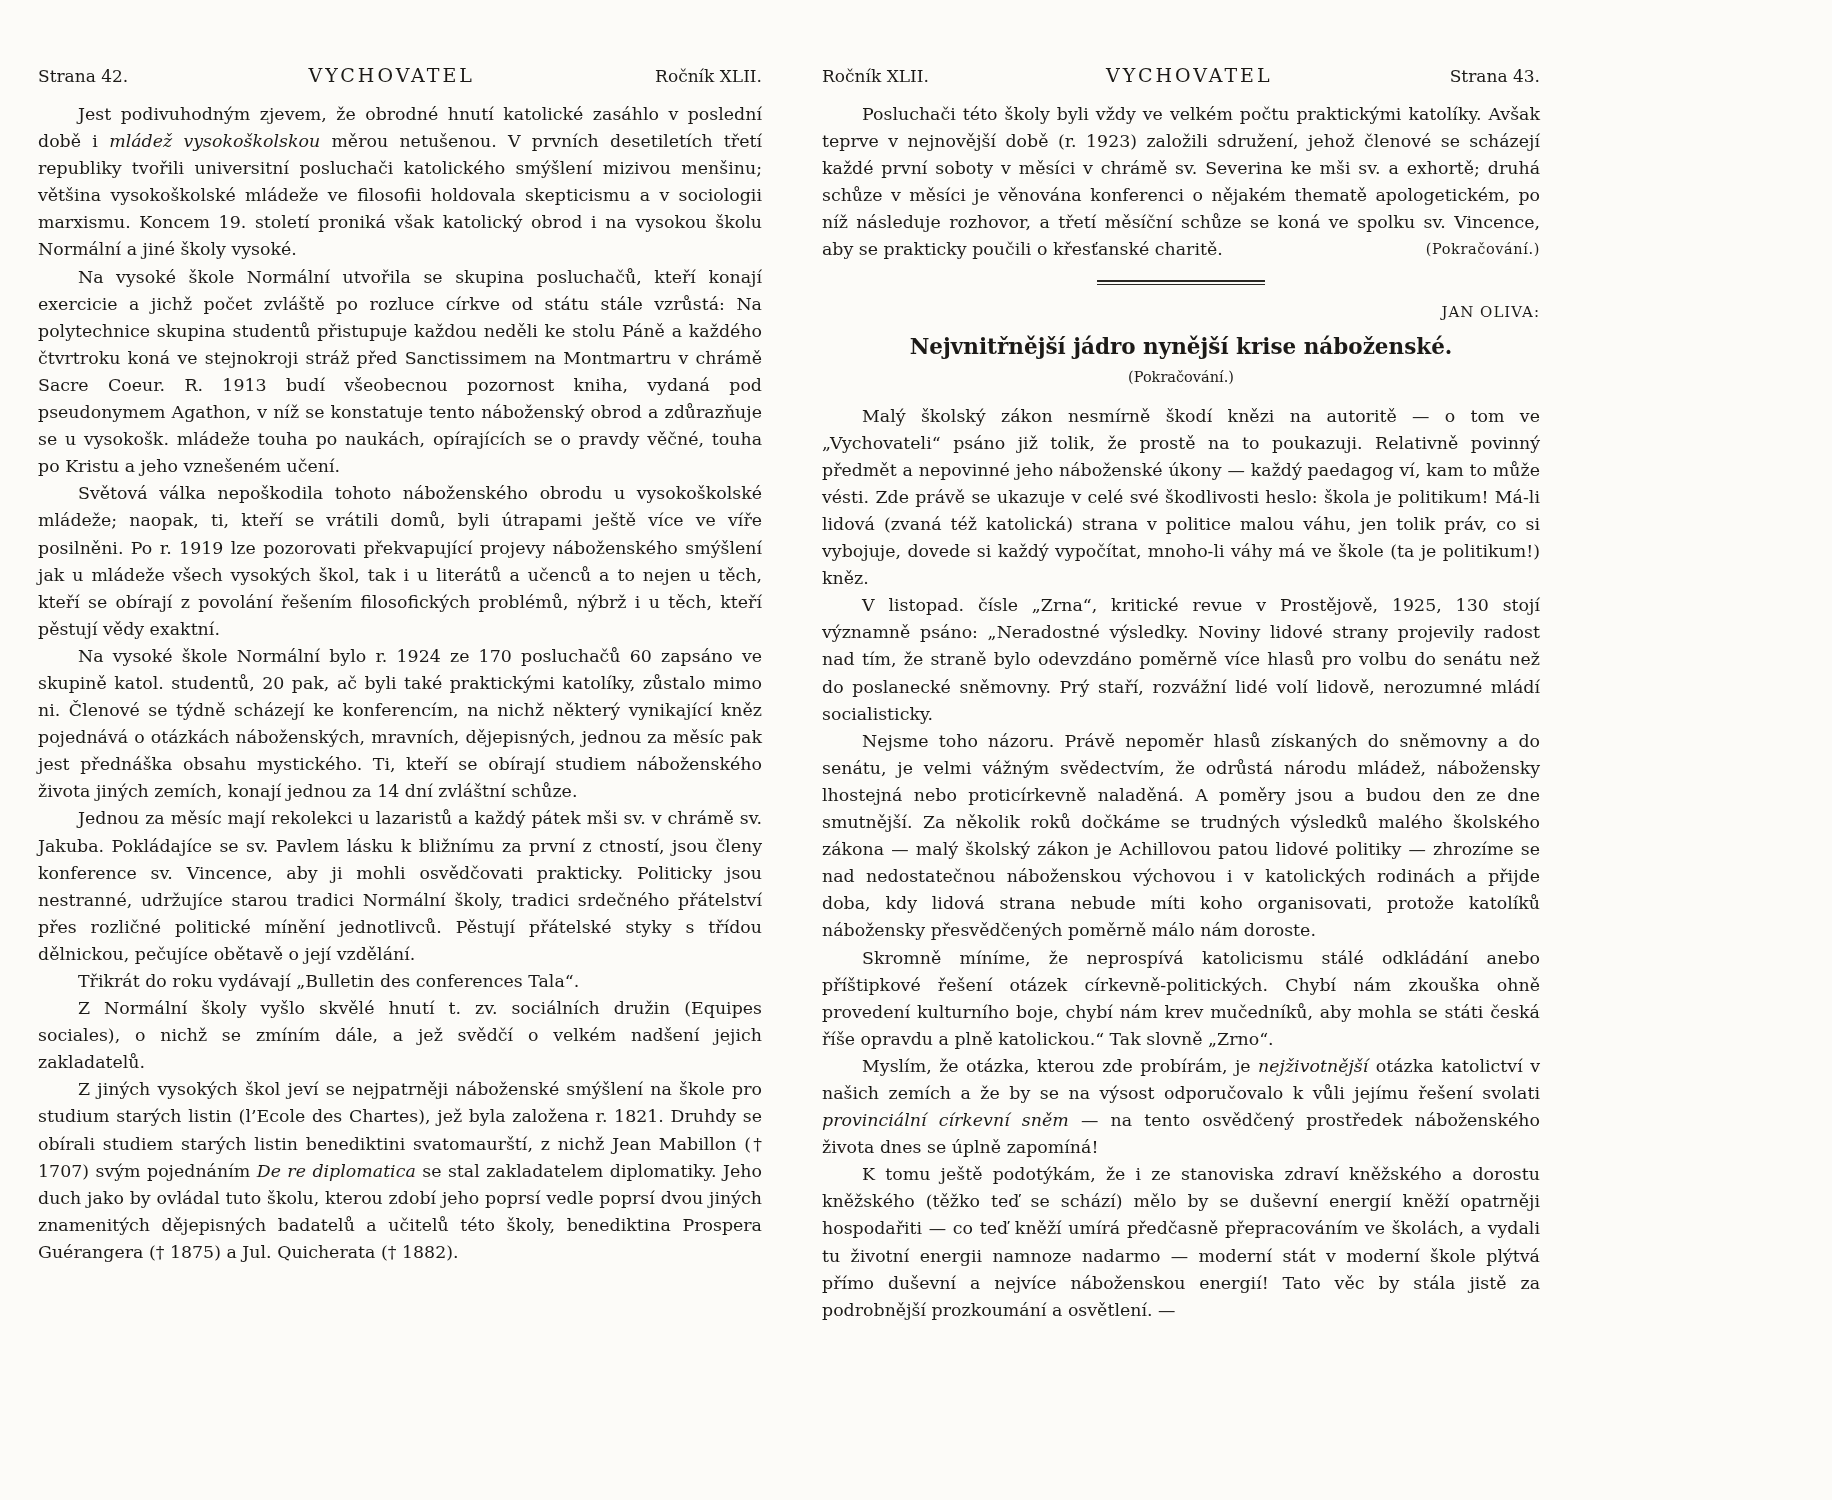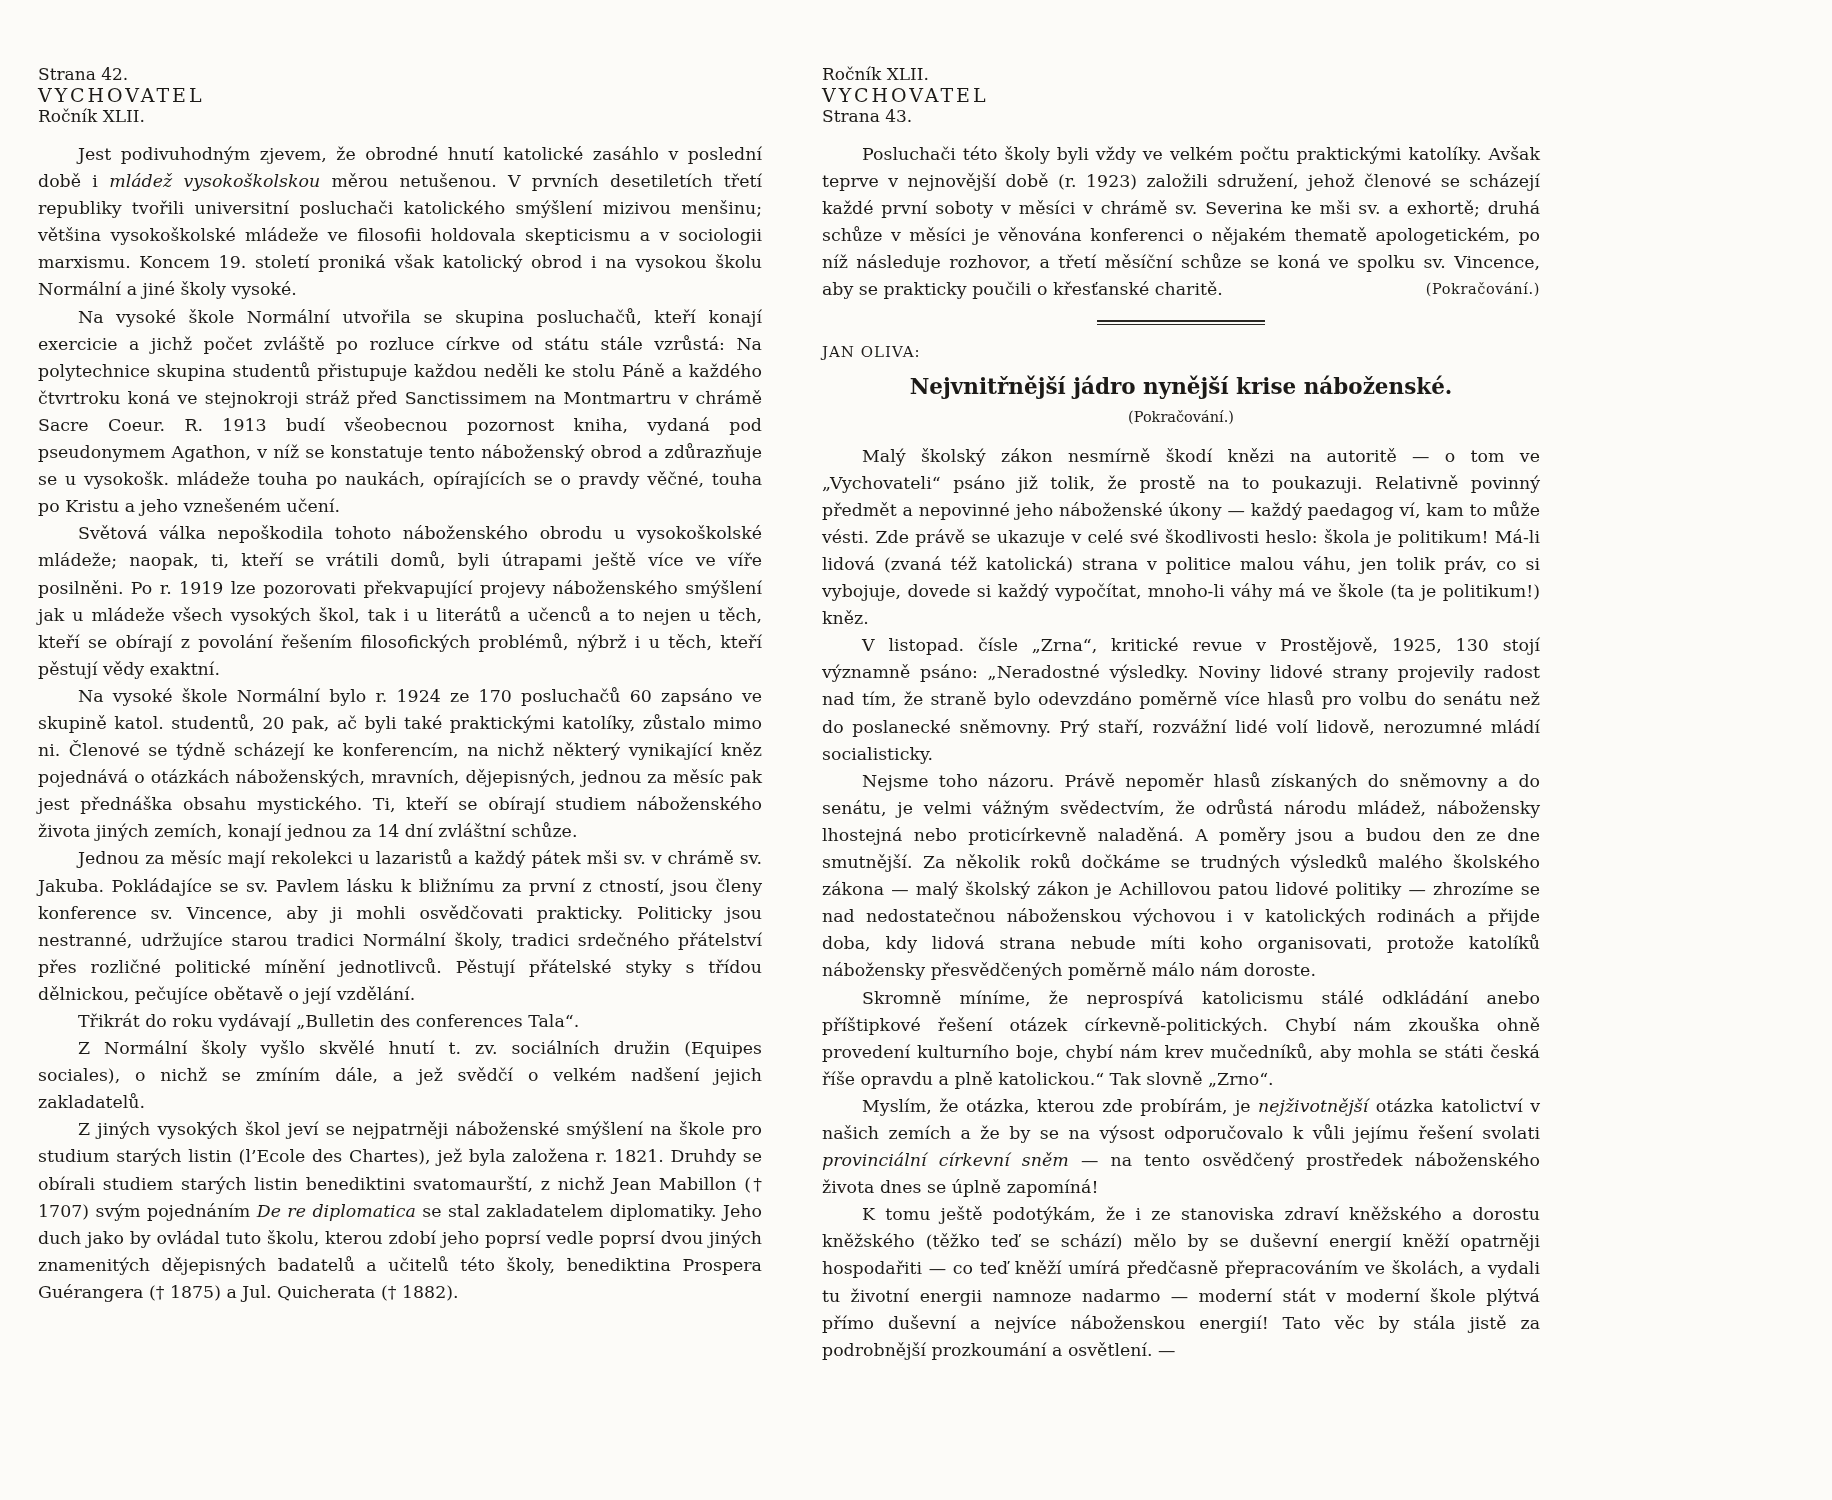--- a/index.html
+++ b/index.html
@@ -21,21 +21,20 @@
   .page { position: absolute; top: 0; }
   .page--left  { left: 38px;  width: 724px; }
   .page--right { left: 822px; width: 718px; }
 
   .page-header {
     margin-top: 64px;
     display: flex;
     justify-content: space-between;
     align-items: baseline;
     font-size: 17px;
-    flex-direction: column;
   }
   .page-header .center {
     font-size: 19px;
     letter-spacing: 3px;
   }
 
   .body-text {
     margin-top: 15px;
     font-size: 17.4px;
     line-height: 27.1px;
@@ -54,21 +53,21 @@
     width: 168px;
     height: 5px;
     margin: 16px auto 14px auto;
     border-top: 2px solid #2a2824;
     border-bottom: 1px solid #2a2824;
   }
 
   .author-line {
     font-size: 15px;
     letter-spacing: 1px;
-    text-align: left;
+    text-align: right;
     text-indent: 0 !important;
     margin: 0 0 8px 0 !important;
   }
   .article-title {
     text-align: center;
     font-size: 21.5px;
     font-weight: bold;
     line-height: 1.25;
     margin: 0 0 3px 0;
   }

